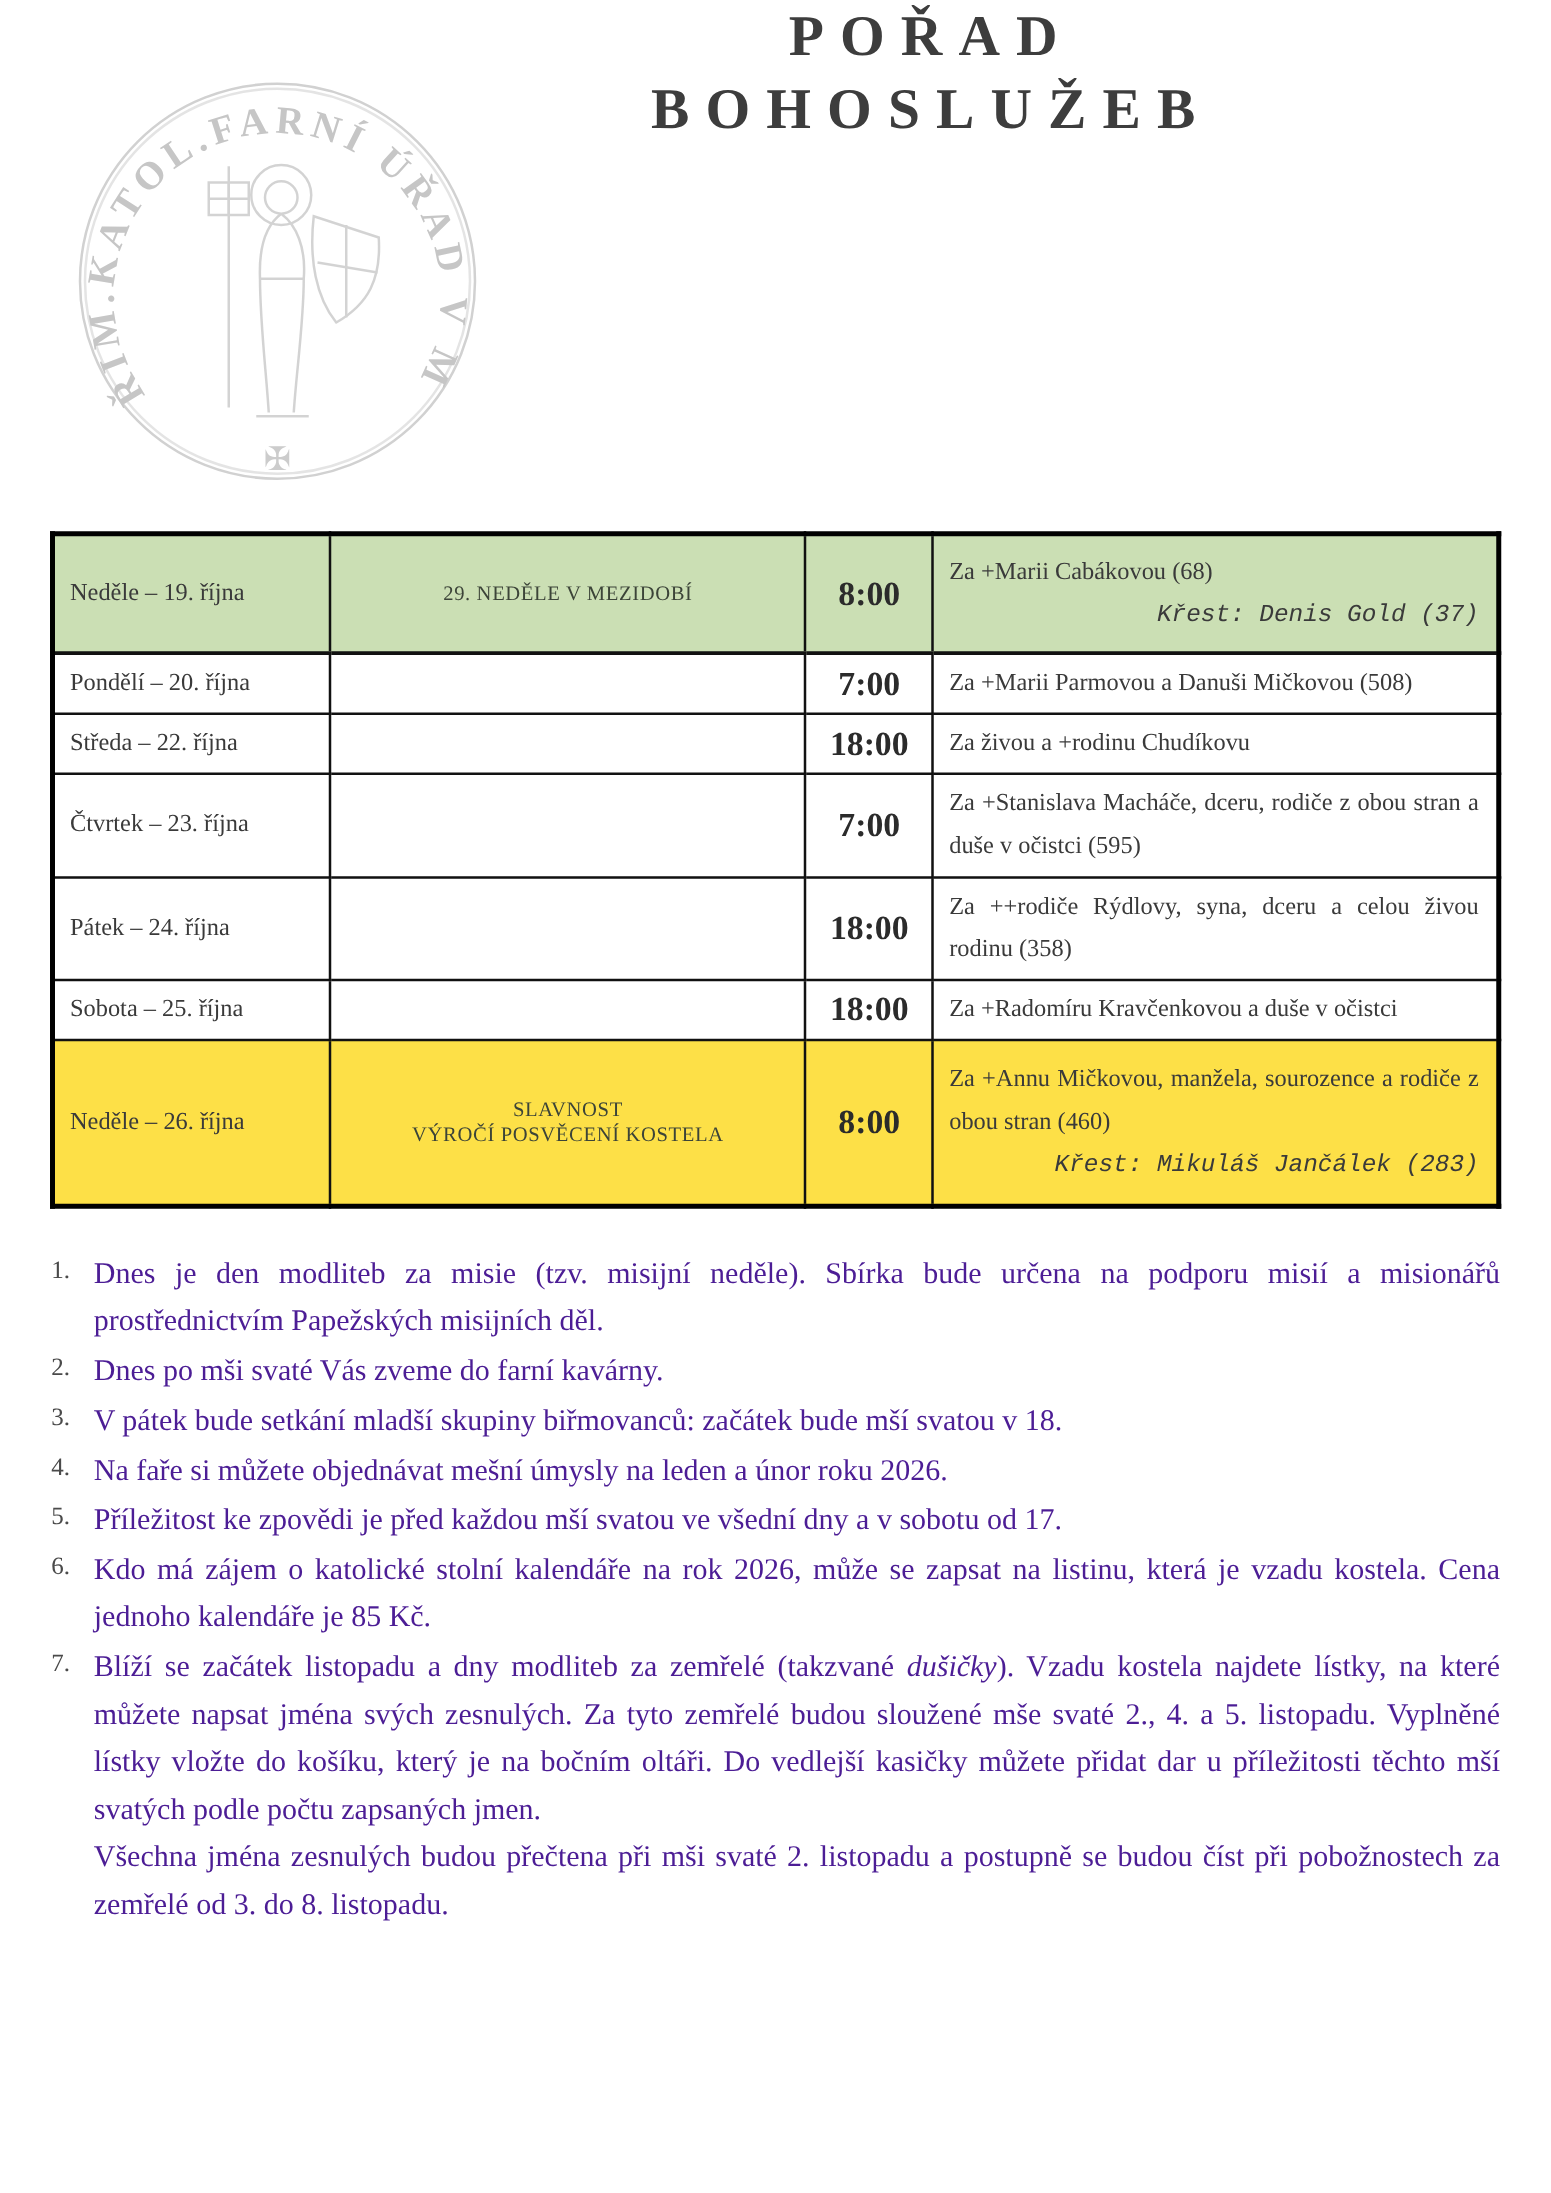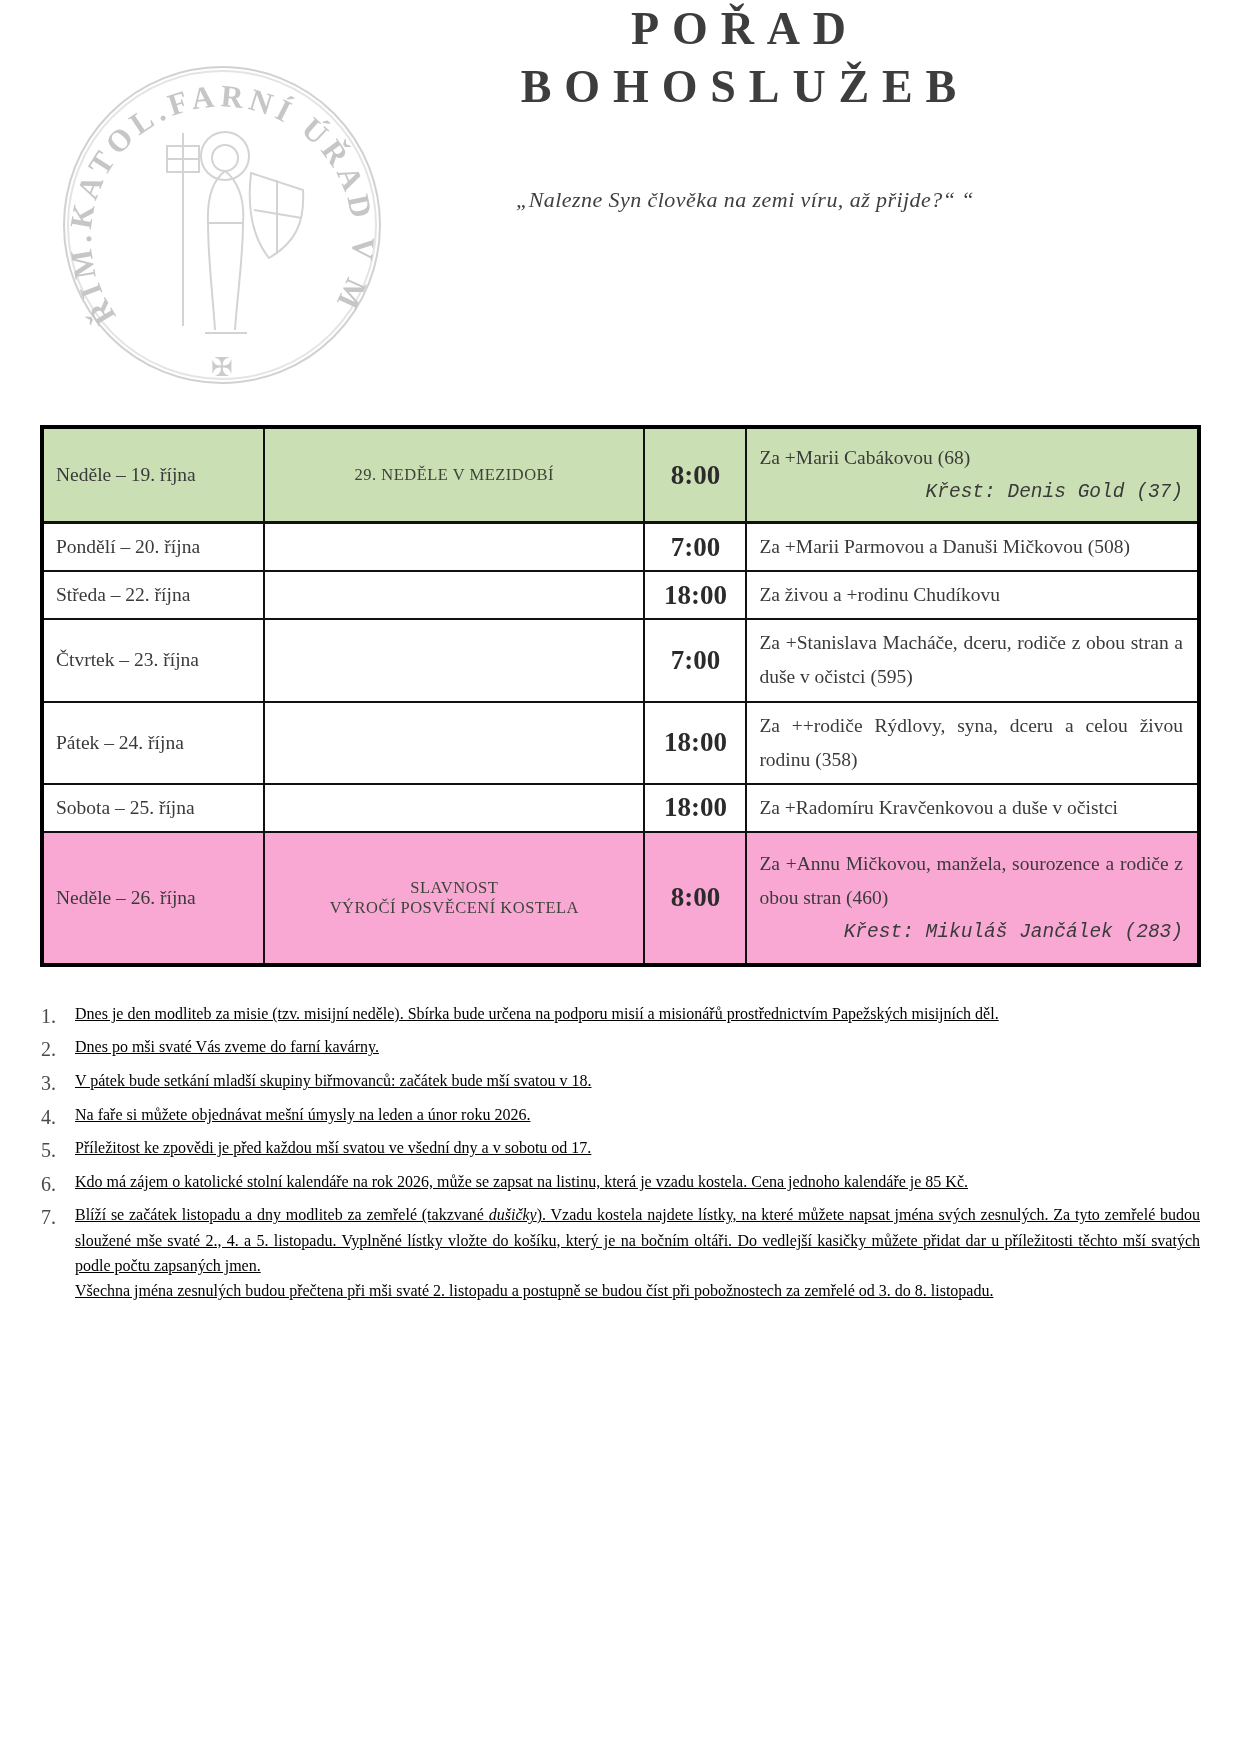--- a/index.html
+++ b/index.html
@@ -45,35 +45,34 @@
     white-space:pre-line; color:#3c4438;
   }
   td.time{
     text-align:center; font-weight:bold; font-size:27px; color:#2b2b2b;
     padding:2px;
     margin-left:48px;
   }
   td.intention{ text-align:justify; line-height:1.75; padding-right:14px;}
   td.intention .note{display:block; font-style:italic; text-align:right;font-family:Liberation Mono, monospace;}
   tr.green td{background:#cbdfb4;}
-  tr.yellow td{background:#f9a8d4;}
+  tr.yellow td{background:#fde047;}
   tr.green td{border-bottom-width:3px;}
   tr.r1 td{height:80px;}
   tr.r8 td{height:118px;}
   
   .announcements{margin:34px 41px 0 41px;}
   .ann-item{display:flex; margin:0 0 2px 0;}
   .ann-num{
     width:34px; flex:0 0 34px; font-size:20px; color:#4a4a4a;
     line-height:1.58; text-align:left;
   }
   .ann-text{
-    flex:1; font-size:16px; color:#000000; line-height:1.58;
+    flex:1; font-size:24px; color:#4c1d95; line-height:1.58;
     text-align:justify;
-    text-decoration:underline;
   }
   .ann-text p{margin:0;}
   .italic{font-style:italic;}
   
   .seal-stroke{stroke:#c9c9c9; fill:none; stroke-width:2;}
   .seal-text{fill:#c6c6c6; font-family:"Liberation Serif","DejaVu Serif",serif;
     font-size:31px; letter-spacing:5px; font-weight:bold;}
   .seal-mark{fill:#cccccc; font-size:26px;}
 </style>
 </head>
@@ -105,21 +104,20 @@
       <line x1="128" y1="88" x2="128" y2="114"></line>
       <path d="M 196,115 L 248,132 C 250,165 240,185 214,200 C 198,180 192,150 196,115 Z"></path>
       <line x1="222" y1="122" x2="222" y2="196"></line>
       <line x1="199" y1="152" x2="247" y2="160"></line>
     </g>
     <text class="seal-mark" x="167" y="318" text-anchor="middle">✠</text>
   </svg>
 
   <div class="header-text">
     <div class="doc-title">POŘAD BOHOSLUŽEB</div>
-    <div class="doc-quote">„Nalezne Syn člověka na zemi víru, až přijde?“ “</div>
   </div>
 </div>
 
 <table class="sched">
   <colgroup>
       <col class="col-day">
       <col class="col-feast">
       <col class="col-time">
       <col class="col-int">
     </colgroup>

